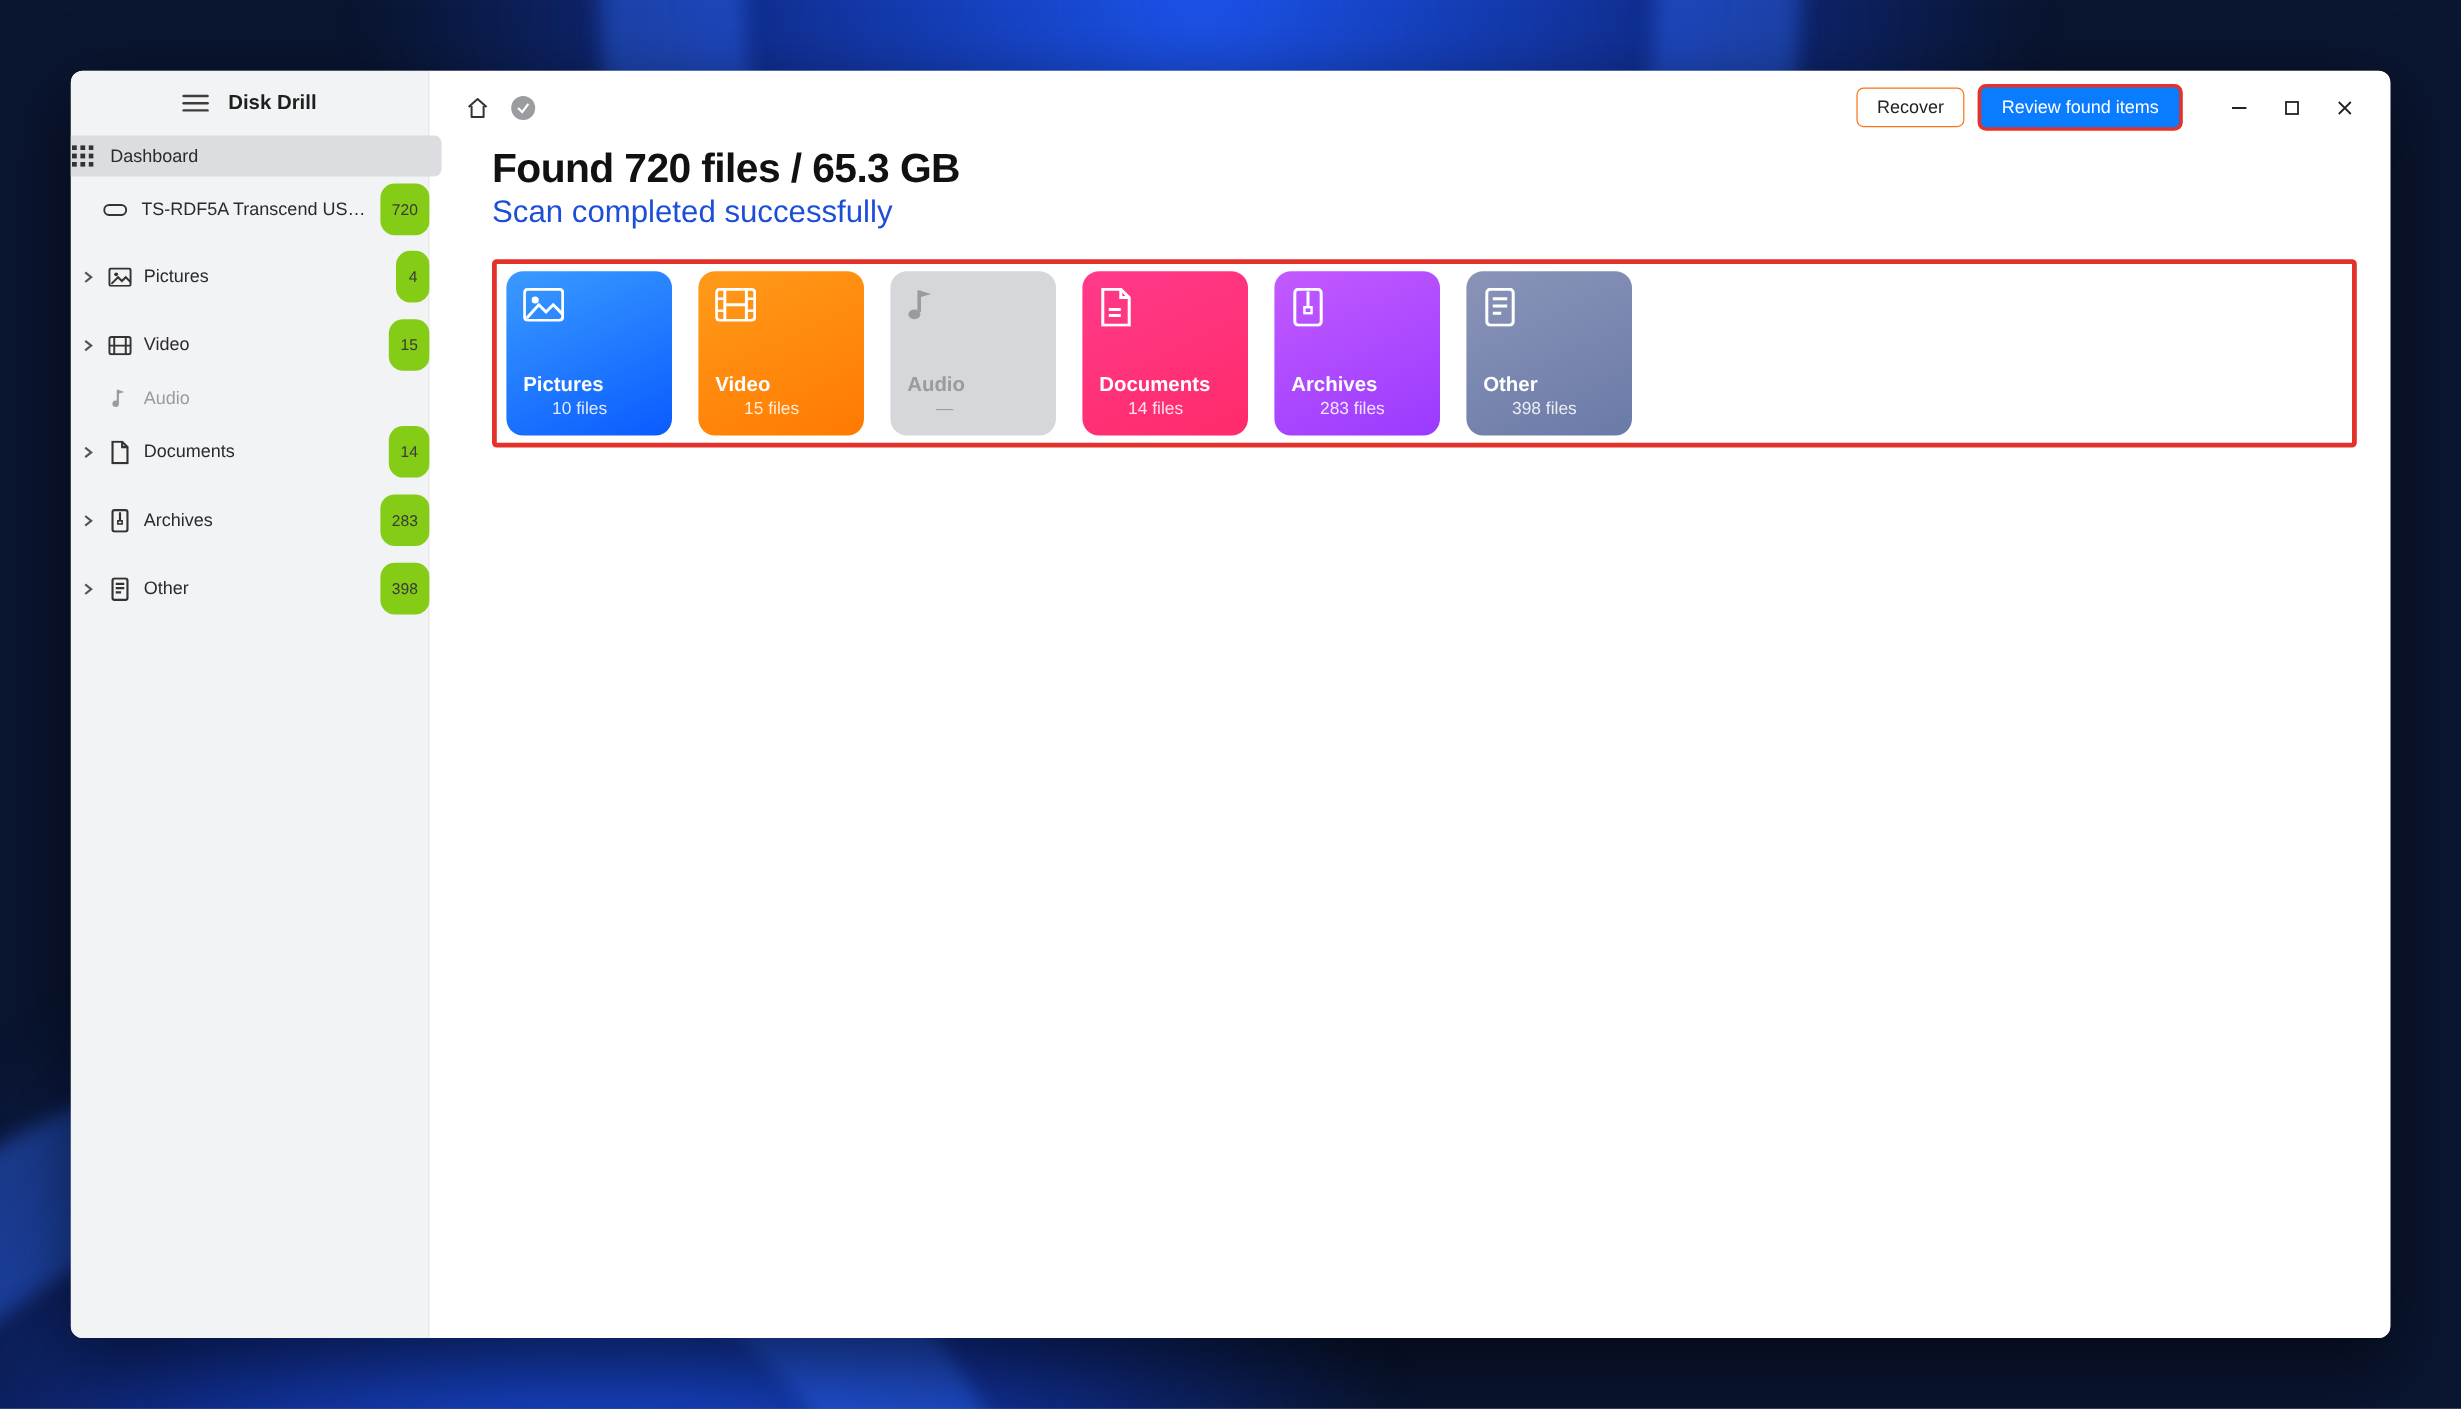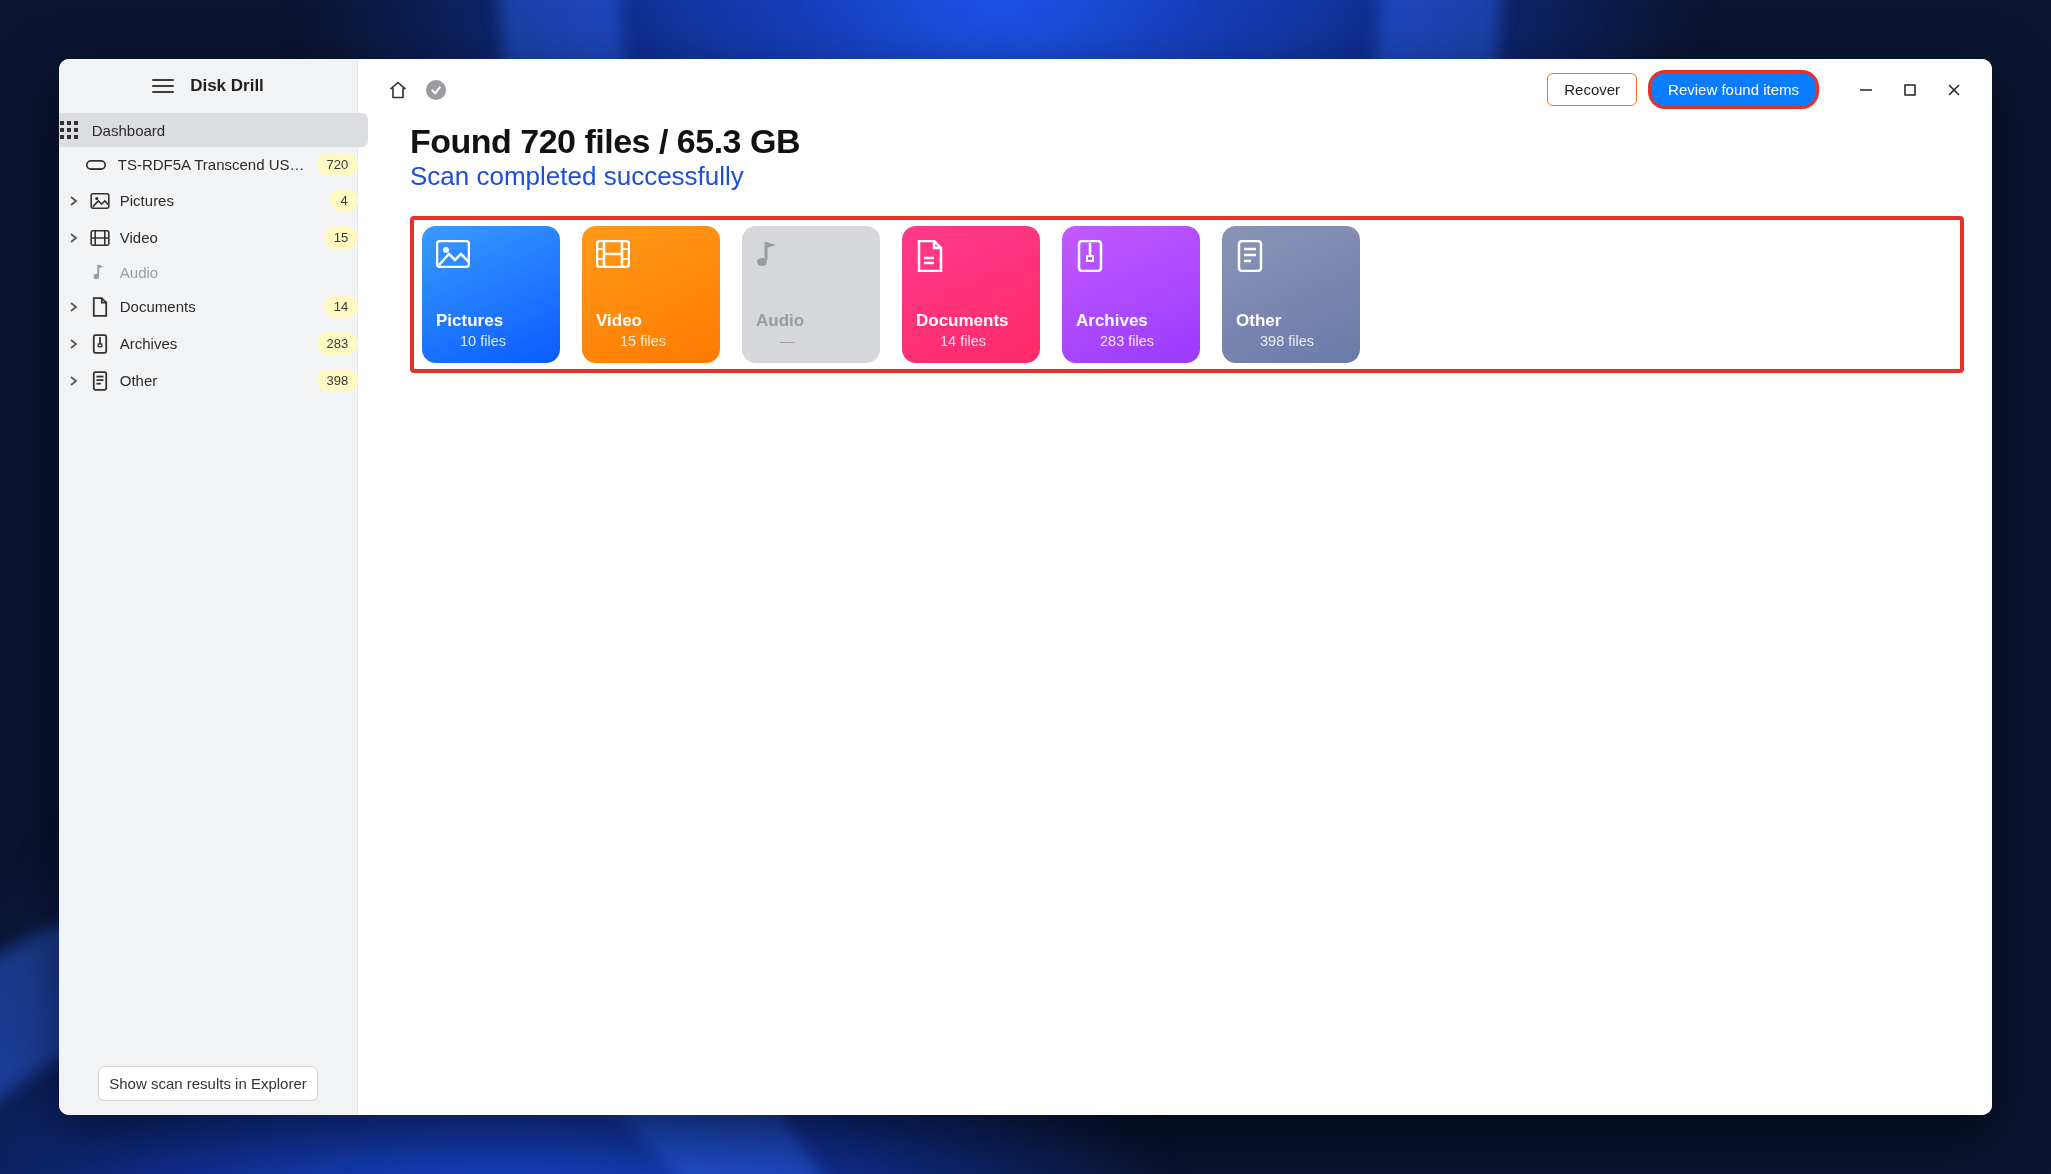--- a/index.html
+++ b/index.html
@@ -83,23 +83,23 @@
   }
   .device-row {
     display:flex; align-items:center; gap:12px;
     padding: 6px 10px 6px 38px;
     font-size:15px;
     color:#2b2b2b;
   }
   .device-row .name { flex:1; white-space:nowrap; overflow:hidden; text-overflow:ellipsis; }
 
   .badge {
-    background:#fef9c3;
+    background:#84cc16;
     border-radius: 12px;
-    padding: 4px 10px;
+    padding: 14px 10px;
     font-size:13px;
     color:#3a3a3a;
     min-width:28px;
     text-align:center;
   }
 
   .tree-row {
     display:flex; align-items:center; gap:10px;
     padding: 7px 10px 7px 20px;
     font-size:15px;
@@ -163,21 +163,21 @@
     cursor:pointer;
     color:#222;
   }
   .btn-primary {
     background:#0a7cff;
     border-color:#0a7cff;
     color:#fff;
   }
   .btn-primary.highlighted {
     box-shadow: 0 0 0 3px #e4322a;
-    border-radius:14px;
+    border-radius:4px;
   }
   .win-controls {
     display:flex; gap:8px; margin-left:18px;
   }
   .win-btn {
     width:36px; height:28px;
     display:flex; align-items:center; justify-content:center;
     cursor:pointer;
     color:#222;
   }
@@ -374,23 +374,20 @@
               <line x1="5" y1="6" x2="13" y2="6" stroke="#333" stroke-width="2"></line>
               <line x1="5" y1="10" x2="13" y2="10" stroke="#333" stroke-width="2"></line>
               <line x1="5" y1="14" x2="10" y2="14" stroke="#333" stroke-width="2"></line>
             </svg>
           </span>
         <span class="label">Other</span>
         <span class="badge">398</span>
       </div>
     </div>
 
-    <div class="sidebar-footer">
-      <button class="explorer-btn">Show scan results in Explorer</button>
-    </div>
   </div>
 
   <div class="main">
     <div class="toolbar">
       <div class="tb-icon">
         <svg width="20" height="20" viewBox="0 0 24 24">
             <path d="M3 11 L12 3 L21 11 M6 10 V21 H18 V10" fill="none" stroke="#333" stroke-width="2" stroke-linejoin="round"></path>
           </svg>
       </div>
       <div class="tb-icon">

